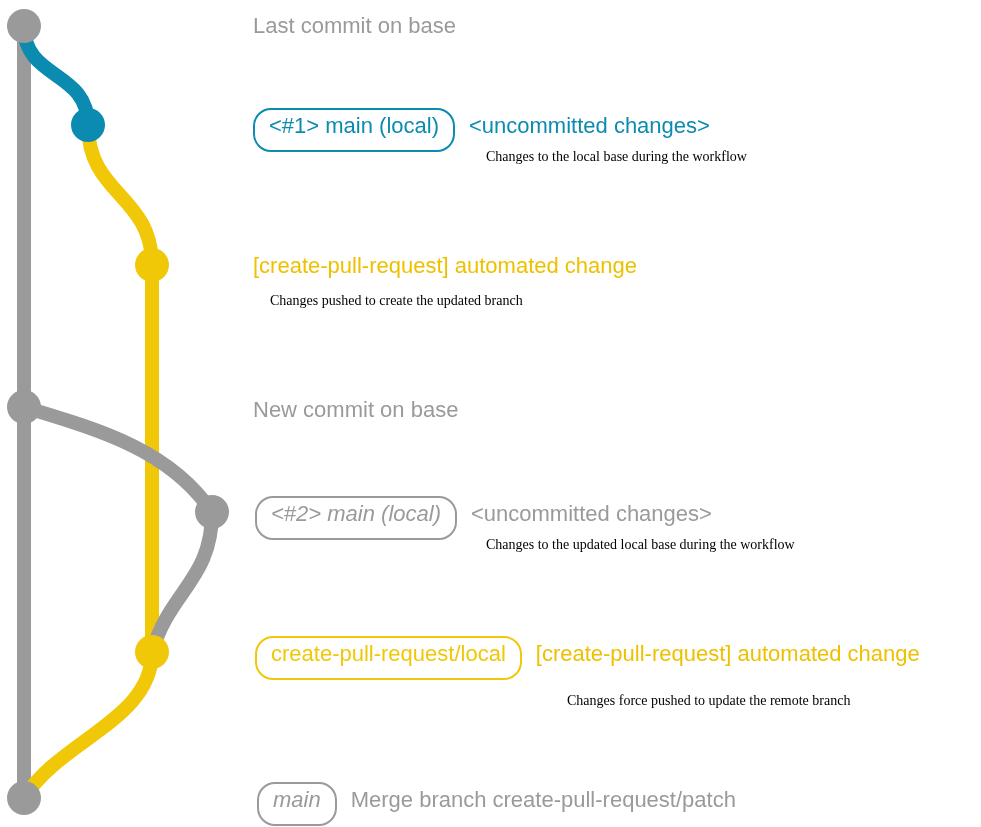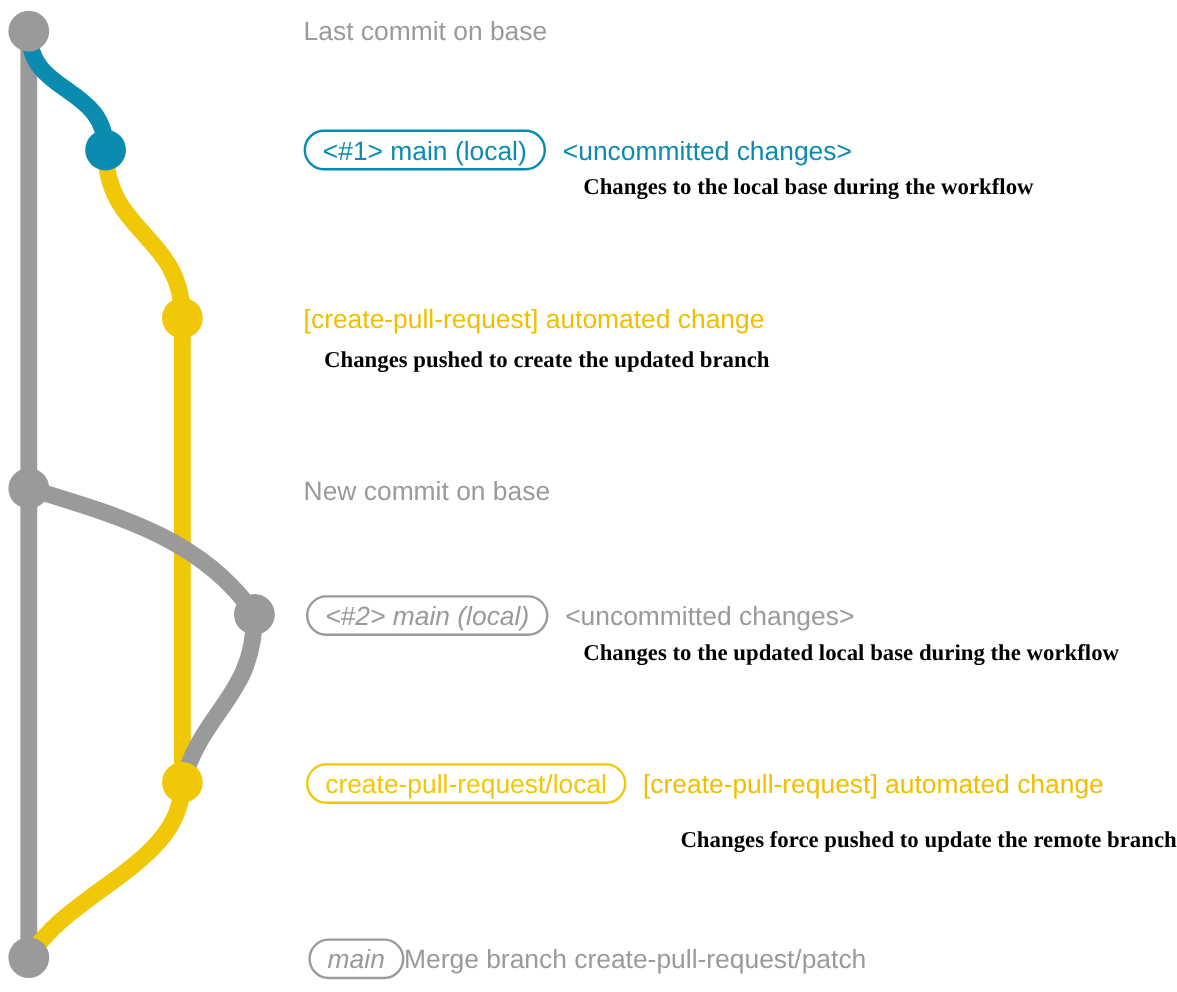--- a/index.html
+++ b/index.html
@@ -26,21 +26,21 @@
   .row {
     position: absolute;
     display: flex;
     align-items: baseline;
   }
 
   .badge {
     display: inline-block;
     border: 2px solid #d946ef;
     border-radius: 18px;
-    padding: 4px 14px 2px 14px;
+    padding: 4px 14px 12px 14px;
     font-size: 22px;
     line-height: 24px;
     color: #9a9a9a;
     white-space: nowrap;
     background: #ffffff;
     text-align: right;
   }
   .badge.blue { border-color: #0b8bb0; color: #0b8bb0; }
   .badge.yellow { border-color: #f0c808; color: #f0c808; }
   .badge.gray { border-color: #9a9a9a; color: #9a9a9a; font-style: italic; }
@@ -50,25 +50,24 @@
     line-height: 26px;
     white-space: nowrap;
   }
   .subject.blue { color: #0b8bb0; }
   .subject.yellow { color: #eec000; }
   .subject.gray { color: #9a9a9a; }
 
   .note {
     position: absolute;
     font-family: "Liberation Serif", serif;
-    font-size: 19px;
+    font-size: 14px;
     line-height: 22px;
     color: #000000;
     white-space: nowrap;
-    font-weight: bold;
   }
 
   .plain-label {
     position: absolute;
     font-size: 22px;
     line-height: 26px;
     color: #9a9a9a;
     white-space: nowrap;
   }
 </style>
@@ -122,14 +121,14 @@
 <div class="note" style="left:486px; top:534px;">Changes to the updated local base during the workflow</div>
 
 <div class="row" style="left:255px; top:636px;">
   <span class="badge yellow">create-pull-request/local</span>
   <span class="subject yellow" style="margin-left:14px;">[create-pull-request] automated change</span>
 </div>
 <div class="note" style="left:567px; top:674px;margin-top:16px;">Changes force pushed to update the remote branch</div>
 
 <div class="row" style="left:257px; top:782px;">
   <span class="badge gray">main</span>
-  <span class="subject gray" style="margin-left:0;">Merge branch create-pull-request/patch</span>
+  <span class="subject gray" style="margin-left:14px;">Merge branch create-pull-request/patch</span>
 </div>
 
 </body></html>

